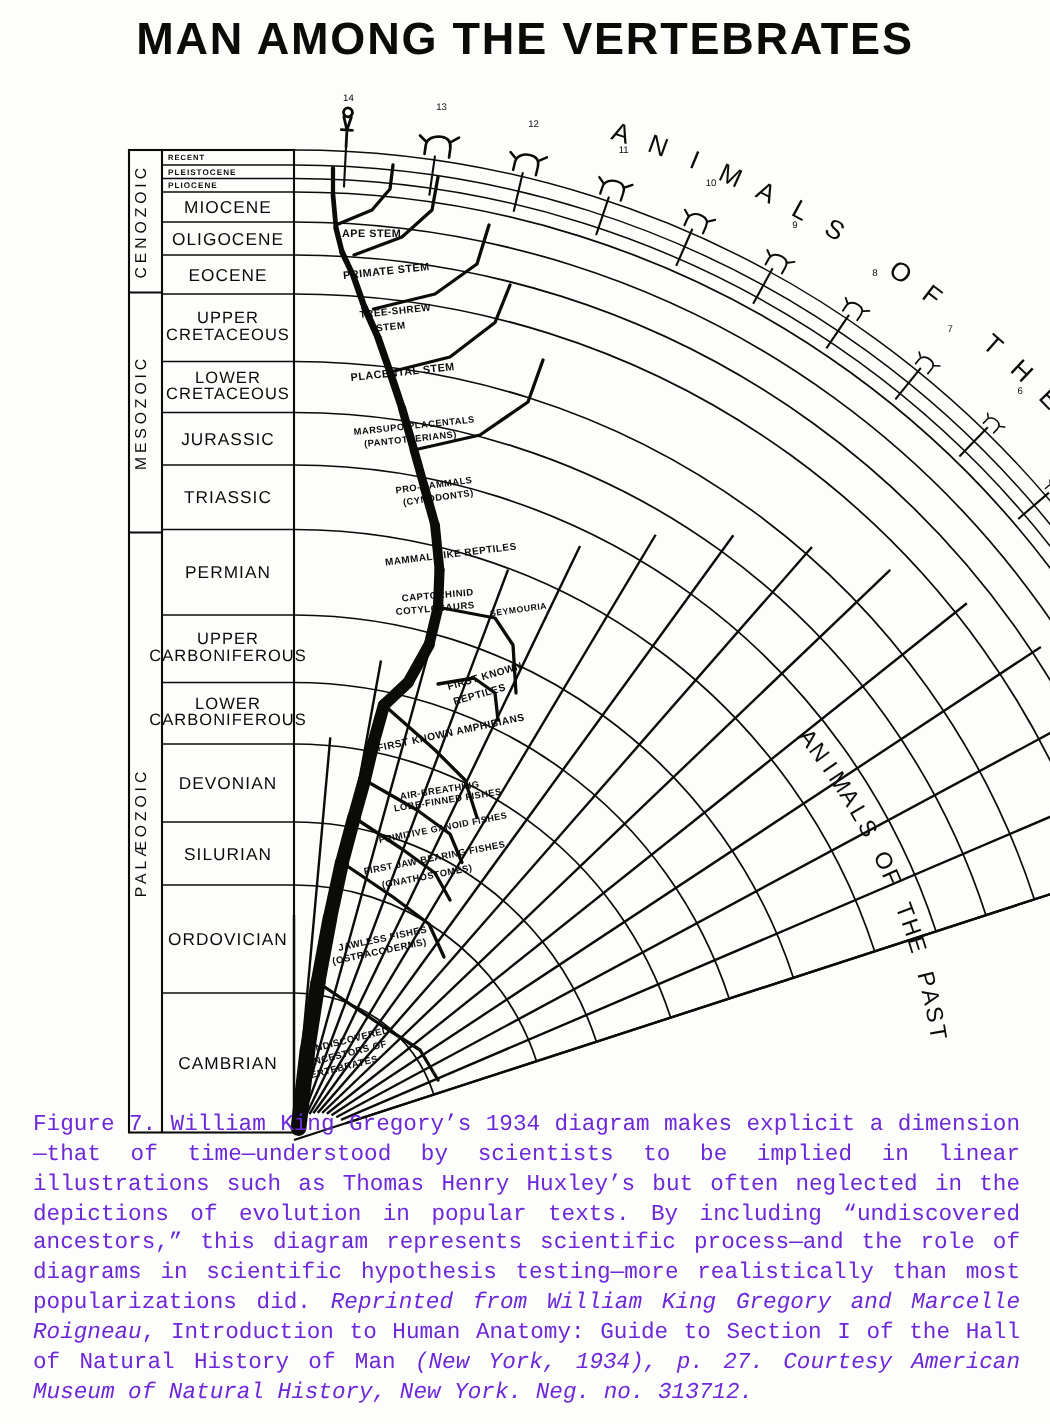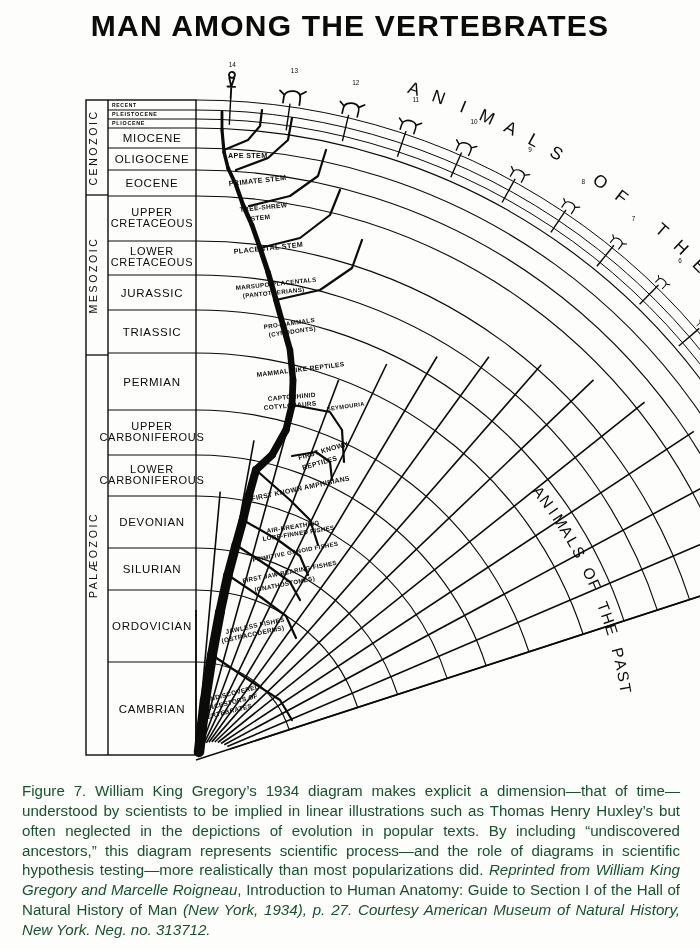--- a/index.html
+++ b/index.html
@@ -1,21 +1,21 @@
 <!DOCTYPE html>
 <html><head>
 <meta charset="utf-8">
 <style>
   html,body{margin:0;padding:0;background:#fdfdfc;}
   body{width:700px;height:949px;position:relative;overflow:hidden;
        font-family:"Liberation Serif",serif;color:#100f0d;}
   #fig{position:absolute;left:0;top:0;width:616px;height:770px;}
-  .cap{position:absolute;left:22px;top:781px;width:658px;
-       font-family:Liberation Sans, sans-serif;font-size:15.1px;line-height:1.315;
-       text-align:justify;color:#14532d;}
+  .cap{position:absolute;left:22px;top:740px;width:658px;
+       font-family:Liberation Mono, monospace;font-size:15.1px;line-height:1.315;
+       text-align:justify;color:#6d28d9;}
   .cap i{font-style:italic;}
   svg{display:block;}
   text{font-family:"Liberation Sans",sans-serif;fill:#0b0b0a;}
 </style>
 </head>
 <body>
 
 <div id="fig">
     <svg viewBox="0 0 700 770" width="700" height="770">
       <text x="350" y="36" text-anchor="middle" font-size="30" font-weight="bold" letter-spacing="1.2">MAN AMONG THE VERTEBRATES</text>

